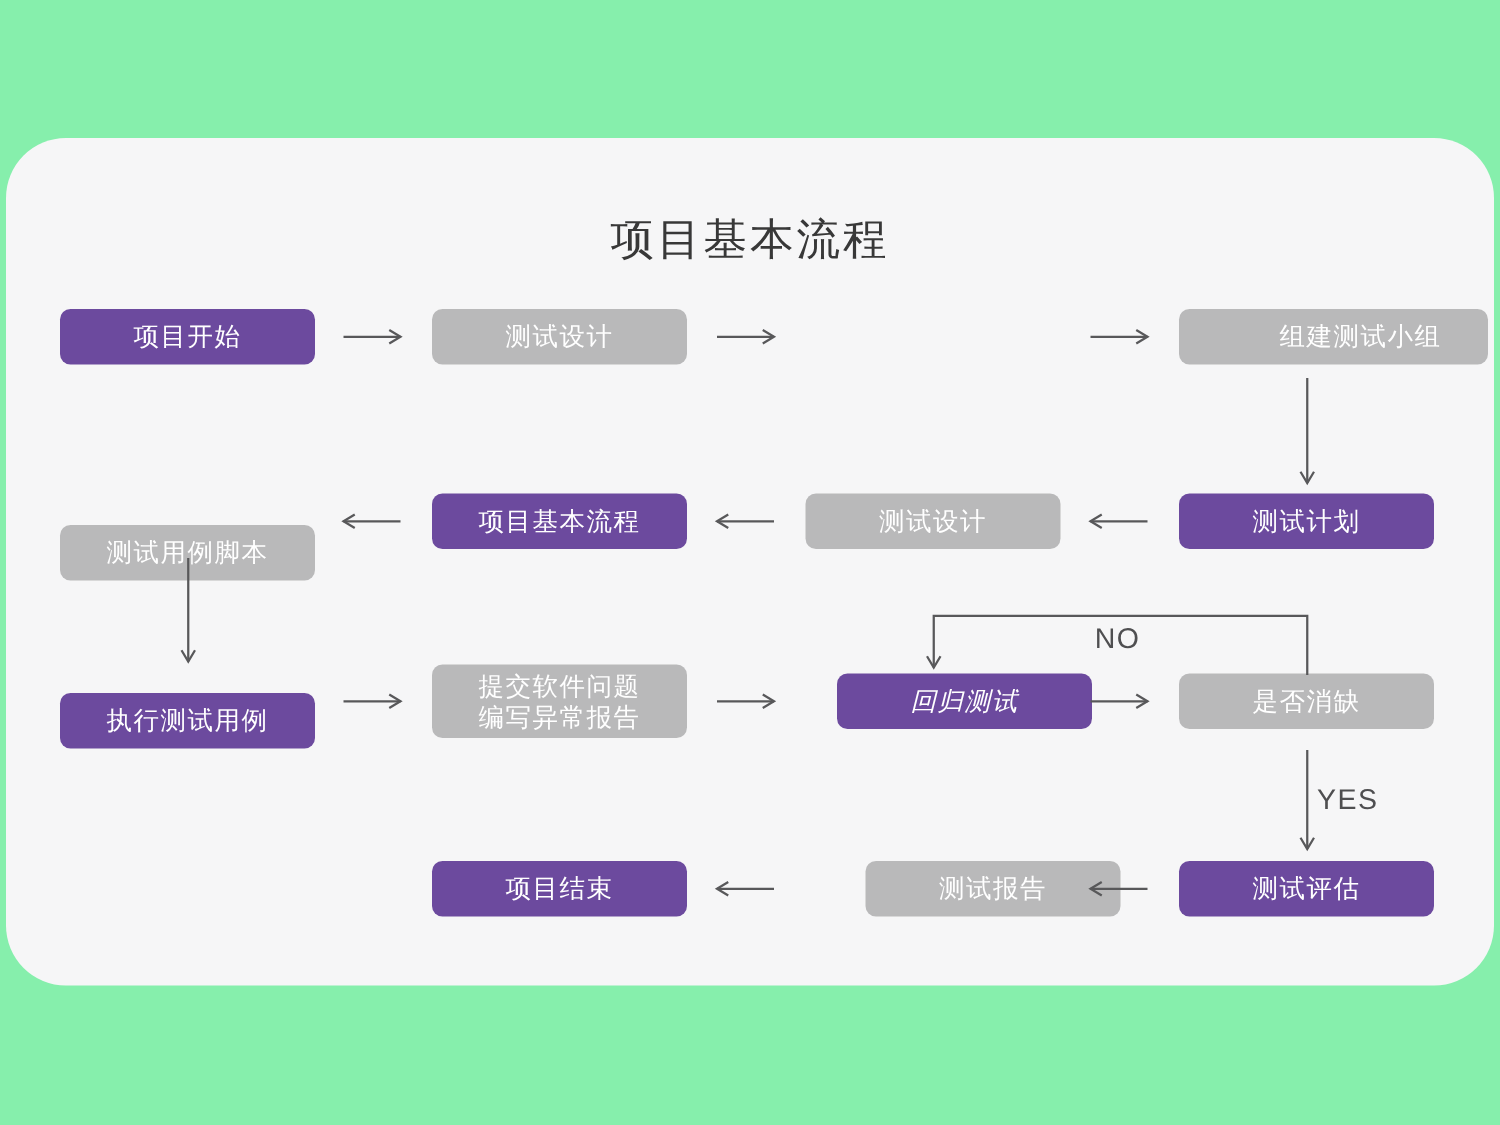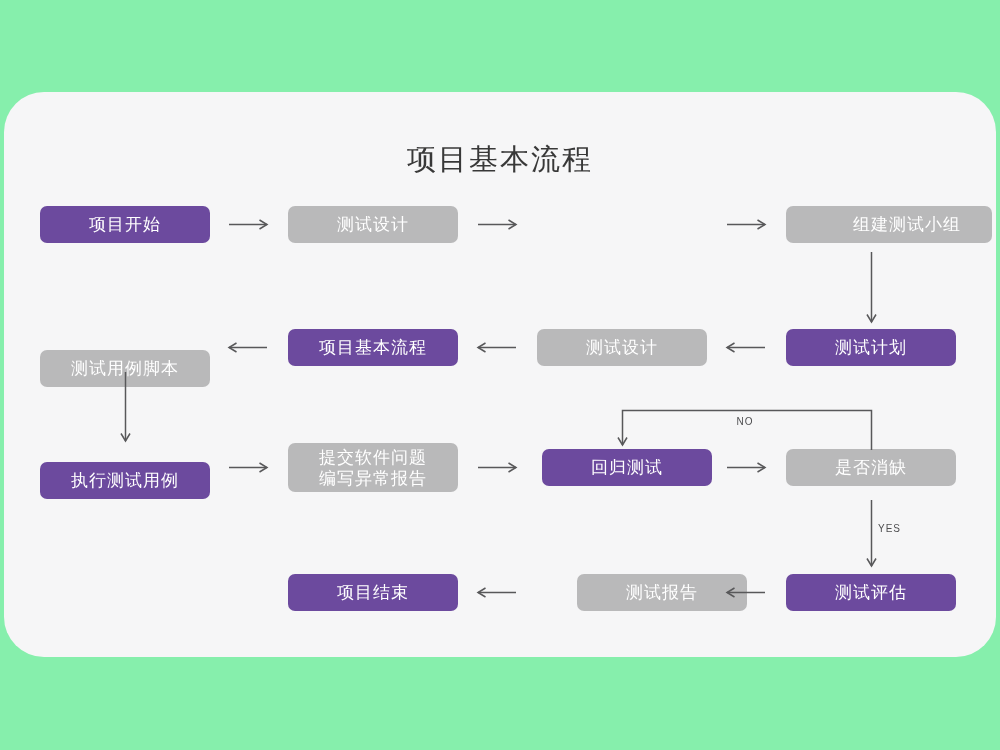--- a/index.html
+++ b/index.html
@@ -67,21 +67,21 @@
     stroke: var(--line, #58585a);
     stroke-width: 1.5;
   }
   .connector-head {
     fill: none;
     stroke: var(--line, #58585a);
     stroke-width: 1.5;
   }
   .edge-label {
     position: absolute;
-    font-size: 10px;
+    font-size: 19px;
     letter-spacing: 1px;
     color: var(--label_color, #4f4f51);
   }
   .edge-label.no  { left: 725px; top: 416px; width: 40px; text-align: center; }
   .edge-label.yes { left: 878px; top: 523px; }
 </style>
 </head>
 <body>
 
 <div class="canvas">
@@ -94,21 +94,21 @@
   <div class="node gray" style="left:786px; top:206px;padding-left:36px;">组建测试小组</div>
 
   <div class="node gray" style="left:40px;  top:314px;margin-top:36px;">测试用例脚本</div>
   <div class="node purple" style="left:288px; top:329px;">项目基本流程</div>
   <div class="node gray" style="left:537px; top:329px;">测试设计</div>
   <div class="node purple" style="left:786px; top:329px;">测试计划</div>
 
   <div class="node purple" style="left:40px;  top:462px;">执行测试用例</div>
   <div class="node gray tall" style="left:288px; top:443px;">提交软件问题
 编写异常报告</div>
-  <div class="node purple" style="left:542px; top:449px;">回归测试</div>
+  <div class="node purple" style="left:558px; top:449px;font-style:italic;">回归测试</div>
   <div class="node gray" style="left:786px; top:449px;">是否消缺</div>
 
   <div class="node purple" style="left:288px; top:574px;">项目结束</div>
   <div class="node gray" style="left:537px; top:574px;margin-left:40px;">测试报告</div>
   <div class="node purple" style="left:786px; top:574px;">测试评估</div>
 
   <svg class="overlay" viewBox="0 0 1000 750">
     <defs>
       <marker id="head" viewBox="-10 -6 12 12" markerWidth="12" markerHeight="12" refX="0" refY="0" orient="auto" markerUnits="userSpaceOnUse">
         <path class="connector-head" d="M-7.5,-4.5 L0,0 L-7.5,4.5"></path>

